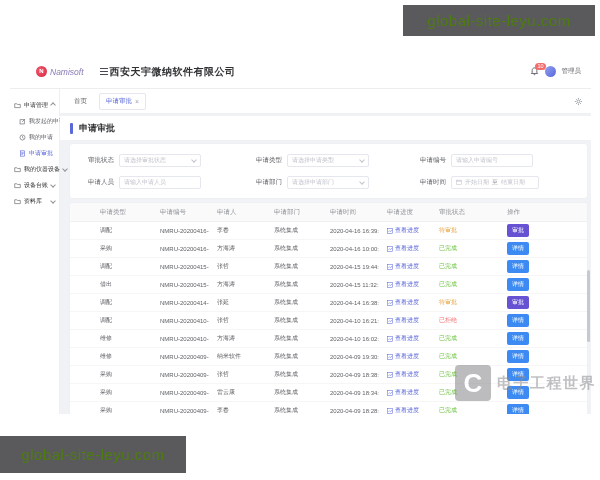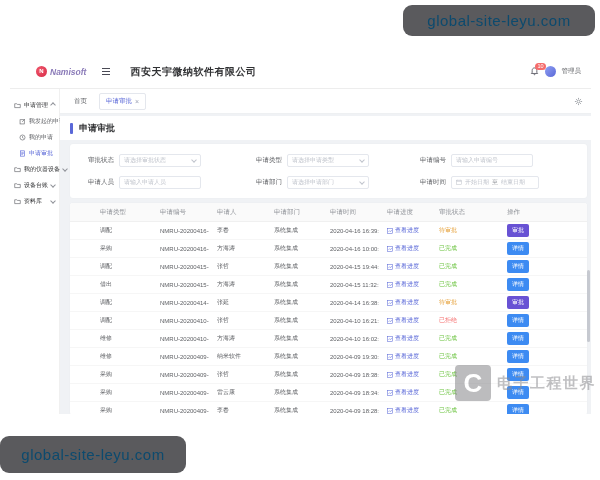--- a/index.html
+++ b/index.html
@@ -6,24 +6,24 @@
   body{font-family:"Liberation Sans",sans-serif;}
   .canvas{position:relative;width:600px;height:480px;background:#ffffff;overflow:hidden;}
 
   
   .app{position:absolute;left:10px;top:55px;width:581px;height:359px;background:#f0f2f5;overflow:hidden;}
 
   
   .app-header{position:absolute;top:0;left:0;right:0;height:33px;background:#fff;border-bottom:1px solid #ededed;display:flex;align-items:center;}
   .logo{display:flex;align-items:center;margin-left:26px;gap:3px;}
   .logo-ball{width:11px;height:11px;border-radius:50%;background:radial-gradient(circle at 35% 35%,#f0566b,#d62a47);color:#fff;font-size:6px;font-weight:bold;line-height:11px;text-align:center;}
-  .logo-text{font-size:8.5px;font-weight:bold;font-style:italic;color:#8a7ab8;}
+  .logo-text{font-size:8.5px;font-weight:normal;font-style:italic;color:#8a7ab8;}
   .hamburger{margin-left:16px;display:flex;flex-direction:column;gap:1.5px;cursor:pointer;}
   .hamburger span{display:block;width:8px;height:1.5px;background:#4a4a55;}
-  .company-title{margin-left:20px;font-size:10px;font-weight:bold;color:#303133;letter-spacing:.5px;}
+  .company-title{margin-left:2px;font-size:10px;font-weight:bold;color:#303133;letter-spacing:.5px;}
   .header-right{margin-left:auto;margin-right:10px;display:flex;align-items:center;gap:6px;}
   .bell-wrap{position:relative;}
   .badge{position:absolute;top:-4px;right:-7px;background:#f56c6c;color:#fff;font-size:5.5px;line-height:7px;border-radius:4px;padding:0 2px;}
   .avatar{width:11px;height:11px;border-radius:50%;background:linear-gradient(135deg,#8fa0f2,#5a68d8);}
   .username{font-size:6.5px;color:#606266;}
 
   
   .app-body{position:absolute;top:34px;left:0;right:0;bottom:0;display:flex;}
   .sidebar{width:50px;background:#fff;border-right:1px solid #f0f0f0;padding-top:8px;box-sizing:border-box;flex-shrink:0;}
   .s-group,.s-item{display:flex;align-items:center;gap:3px;padding:0 4px;height:16px;cursor:pointer;}
@@ -73,21 +73,21 @@
   .progress-link{display:inline-flex;align-items:center;gap:2px;color:#5a68d8;cursor:pointer;}
   .status{font-size:6px;}
   .status.pending{color:#e6a23c;} .status.done{color:#67c23a;} .status.rejected{color:#f56c6c;}
   .act-btn{display:inline-block;min-width:18px;text-align:center;padding:2px 5px;border-radius:2px;color:#fff;font-size:6px;cursor:pointer;border:none;}
   .act-btn.approve{background:#6852d4;}
   .act-btn.detail{background:#3d8bf2;}
 
   .scroll-thumb{position:absolute;right:1px;top:215px;width:3px;height:72px;background:#c6c9d0;border-radius:2px;}
 
   
-  .wm{position:absolute;background:rgba(72,72,75,.9);color:#0c4a6e;display:flex;align-items:center;justify-content:center;font-size:15px;letter-spacing:.5px;z-index:30;border-radius:9px;}
+  .wm{position:absolute;background:rgba(72,72,75,.9);color:#4d7c0f;display:flex;align-items:center;justify-content:center;font-size:15px;letter-spacing:.5px;z-index:30;}
   .wm-tr{left:403px;top:5px;width:192px;height:31px;}
   .wm-bl{left:0px;top:436px;width:186px;height:37px;}
 
   .eeworld{position:absolute;left:455px;top:365px;display:flex;gap:6px;opacity:.55;z-index:20;pointer-events:none;align-items:center;}
   .ee-logo{width:36px;height:36px;background:#87878a;border-radius:4px;color:#fff;font-size:26px;font-weight:bold;line-height:36px;text-align:center;}
   .ee-cn{font-size:15px;font-weight:bold;color:#8d8d91;letter-spacing:1.5px;white-space:nowrap;}
   .ee-url{font-size:12px;font-style:italic;color:#a5a6a9;white-space:nowrap;}
   .ee-url .ee{color:#c6c7c9;font-weight:bold;}
 </style>
 </head>

